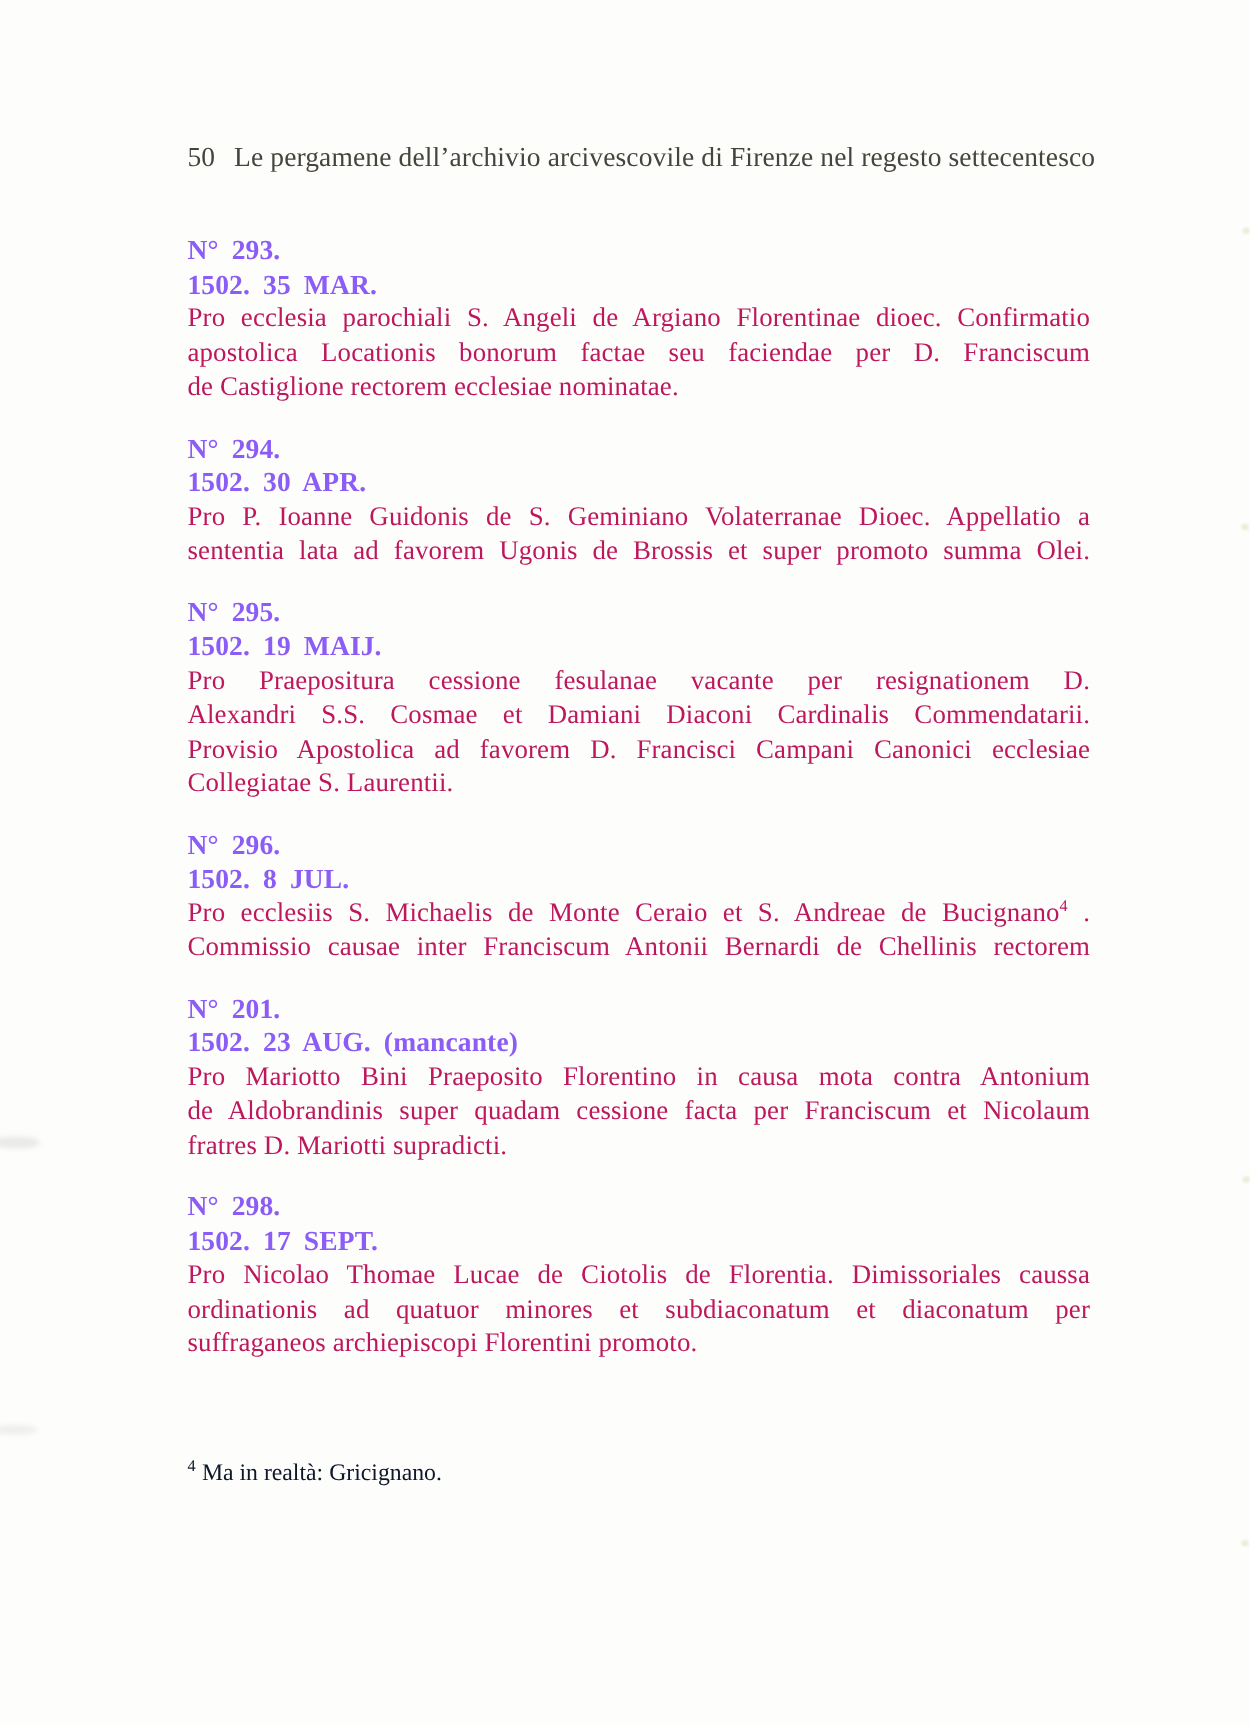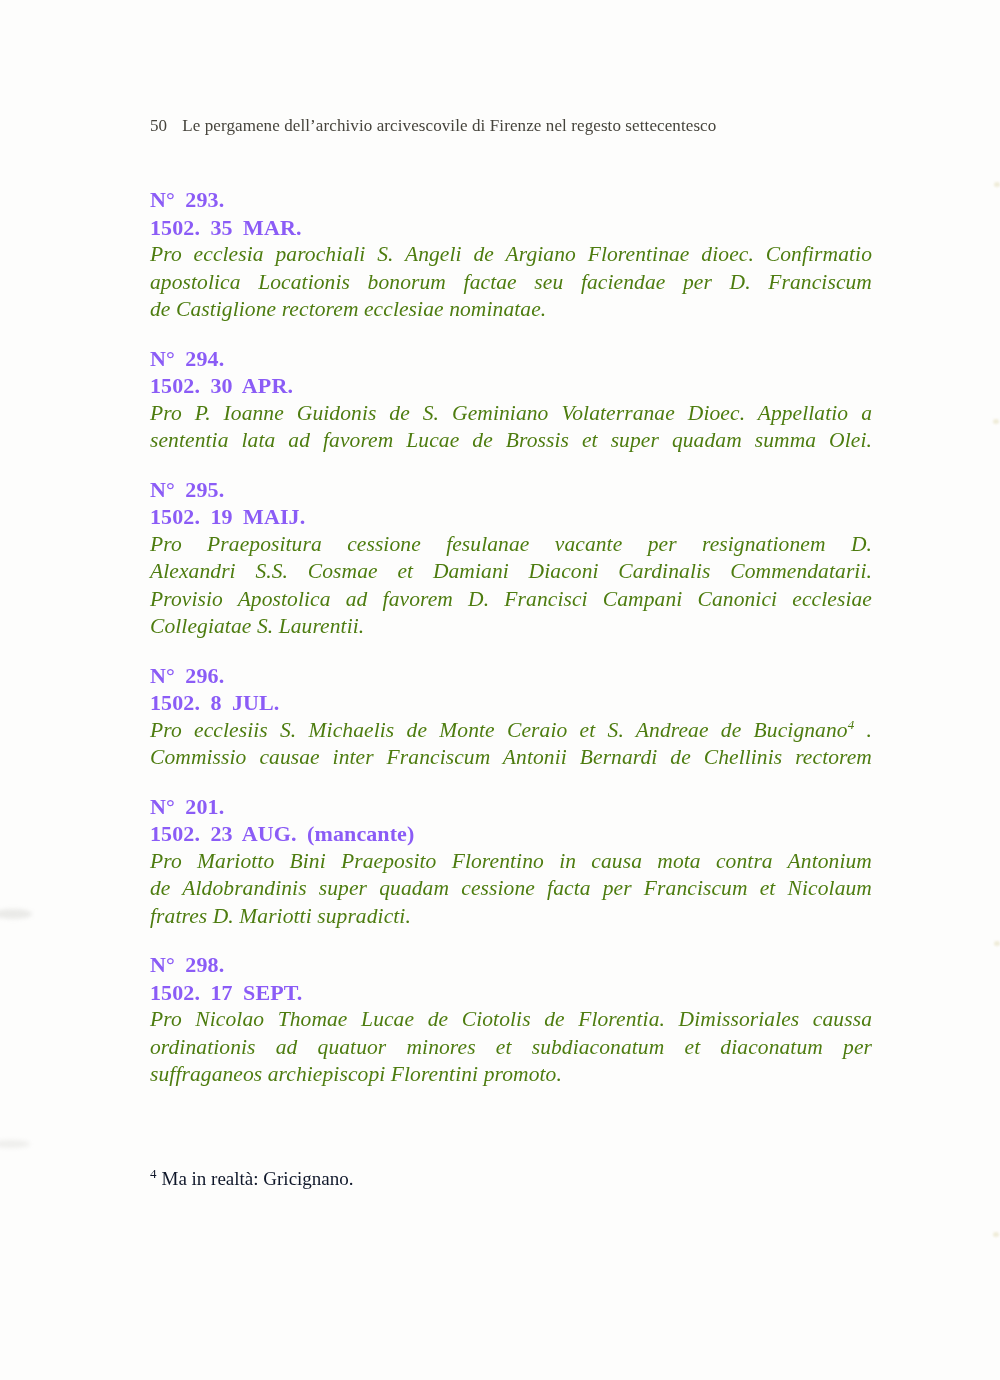--- a/index.html
+++ b/index.html
@@ -13,42 +13,41 @@
     margin:0 auto;
   }
   .content {
     position:absolute;
     left:150px;
     top:0;
     width:722px;
   }
   .running-head {
     padding-top:112px;
-    font-size:17px;
+    font-size:22px;
     line-height:27px;
     color:#46443c;
     letter-spacing:0.1px;
     white-space:nowrap;
   }
   .pagenum { margin-right:15px; }
   .entries { margin-top:47px; }
   .entry { margin-bottom:21px; }
   .enum, .edate {
     font-weight:bold;
     font-size:22px;
     line-height:27.5px;
     color:#8b5cf6;
     word-spacing:0.22em;
     letter-spacing:0.1px;
   }
   .eline {
-    font-style:italic;
     font-size:21.5px;
     line-height:27.5px;
-    color:#4d7c0f;
+    color:#be185d;
     letter-spacing:0.1px;
   }
   .eline.just {
     text-align:justify;
     text-align-last:justify;
   }
   .isup, .fsup {
     font-size:13px;
     line-height:0;
     vertical-align:super;
@@ -91,21 +90,21 @@
           <div class="enum">N° 293.</div>
           <div class="edate">1502. 35 MAR.</div>
           <div class="eline just">Pro ecclesia parochiali S. Angeli de Argiano Florentinae dioec. Confirmatio</div>
           <div class="eline just">apostolica Locationis bonorum factae seu faciendae per D. Franciscum</div>
           <div class="eline">de Castiglione rectorem ecclesiae nominatae.</div>
         </section>
         <section class="entry">
           <div class="enum">N° 294.</div>
           <div class="edate">1502. 30 APR.</div>
           <div class="eline just">Pro P. Ioanne Guidonis de S. Geminiano Volaterranae Dioec. Appellatio a</div>
-          <div class="eline just">sententia lata ad favorem Lucae de Brossis et super quadam summa Olei.</div>
+          <div class="eline just">sententia lata ad favorem Ugonis de Brossis et super promoto summa Olei.</div>
         </section>
         <section class="entry">
           <div class="enum">N° 295.</div>
           <div class="edate">1502. 19 MAIJ.</div>
           <div class="eline just">Pro Praepositura cessione fesulanae vacante per resignationem D.</div>
           <div class="eline just">Alexandri S.S. Cosmae et Damiani Diaconi Cardinalis Commendatarii.</div>
           <div class="eline just">Provisio Apostolica ad favorem D. Francisci Campani Canonici ecclesiae</div>
           <div class="eline">Collegiatae S. Laurentii.</div>
         </section>
         <section class="entry">

